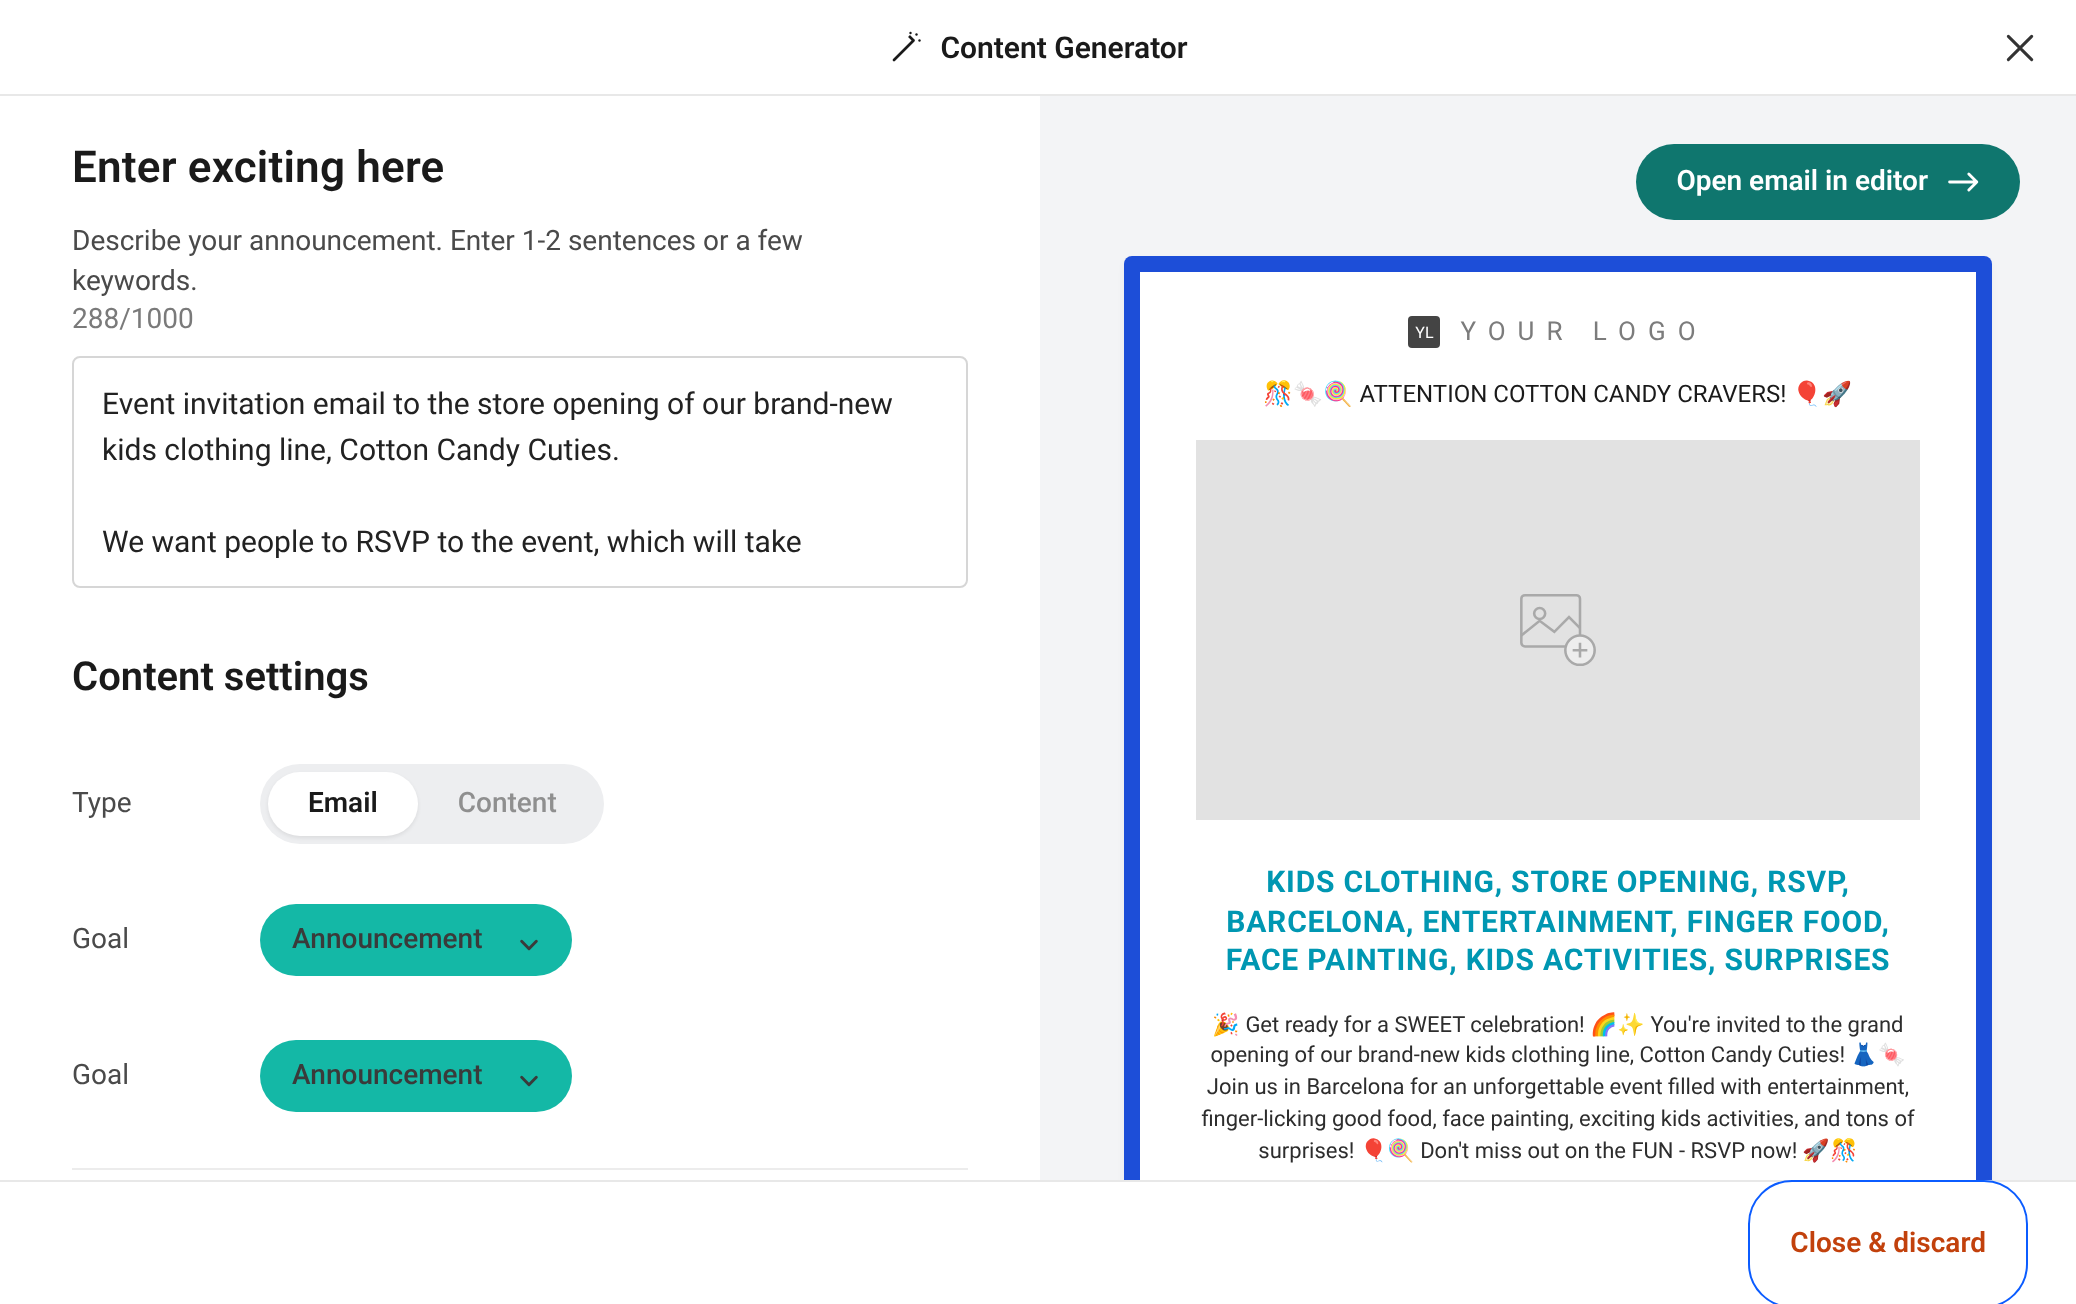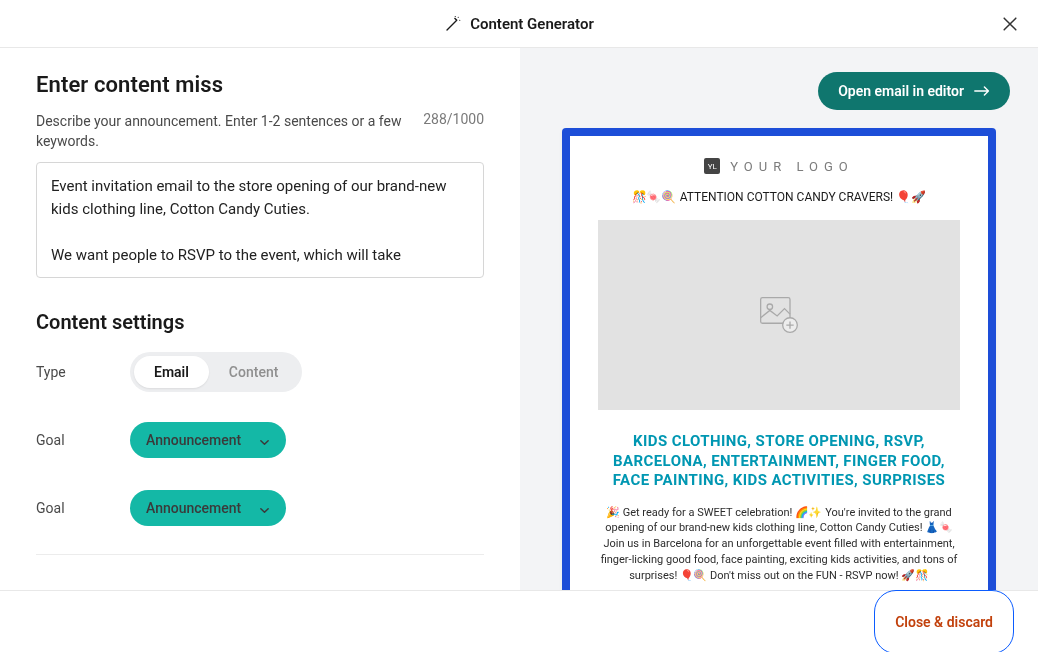--- a/index.html
+++ b/index.html
@@ -53,20 +53,21 @@
       font-size: 22px;
       font-weight: 600;
       margin-bottom: 14px;
       letter-spacing: 0.1px;
     }
     .describe-row {
       display: flex;
       justify-content: space-between;
       align-items: flex-start;
       margin-bottom: 10px;
+      flex-direction: column;
     }
     .describe-text {
       font-size: 14px;
       color: #4a4a4a;
       line-height: 1.45;
       max-width: 370px;
     }
     .char-count {
       font-size: 14px;
       color: #7a7a7a;
@@ -82,21 +83,21 @@
       font-family: inherit;
       resize: none;
       overflow: hidden;
       color: #222;
       outline: none;
     }
     .settings-title {
       font-size: 20px;
       font-weight: 600;
       margin-top: 28px;
-      margin-bottom: 16px;
+      margin-bottom: 30px;
     }
     .setting-row {
       display: flex;
       align-items: center;
       margin-bottom: 24px;
       min-height: 44px;
     }
     .setting-label {
       width: 94px;
       font-size: 14px;
@@ -282,21 +283,21 @@
     <span>Content Generator</span>
   </div>
   <svg class="close-btn" viewBox="0 0 24 24" fill="none" stroke="currentColor" stroke-width="1.8">
     <path d="M5 5 L19 19 M19 5 L5 19" stroke-linecap="round"></path>
   </svg>
 </div>
 
 <div class="body-wrap">
 
   <div class="left-panel">
-    <h2 class="left-title">Enter content miss</h2>
+    <h2 class="left-title">Enter exciting here</h2>
 
     <div class="describe-row">
       <div class="describe-text">Describe your announcement. Enter 1-2 sentences or a few keywords.</div>
       <div class="char-count">288/1000</div>
     </div>
 
     <textarea class="prompt-textarea" style="">Event invitation email to the store opening of our brand-new kids clothing line, Cotton Candy Cuties.
 
 We want people to RSVP to the event, which will take</textarea>
 

